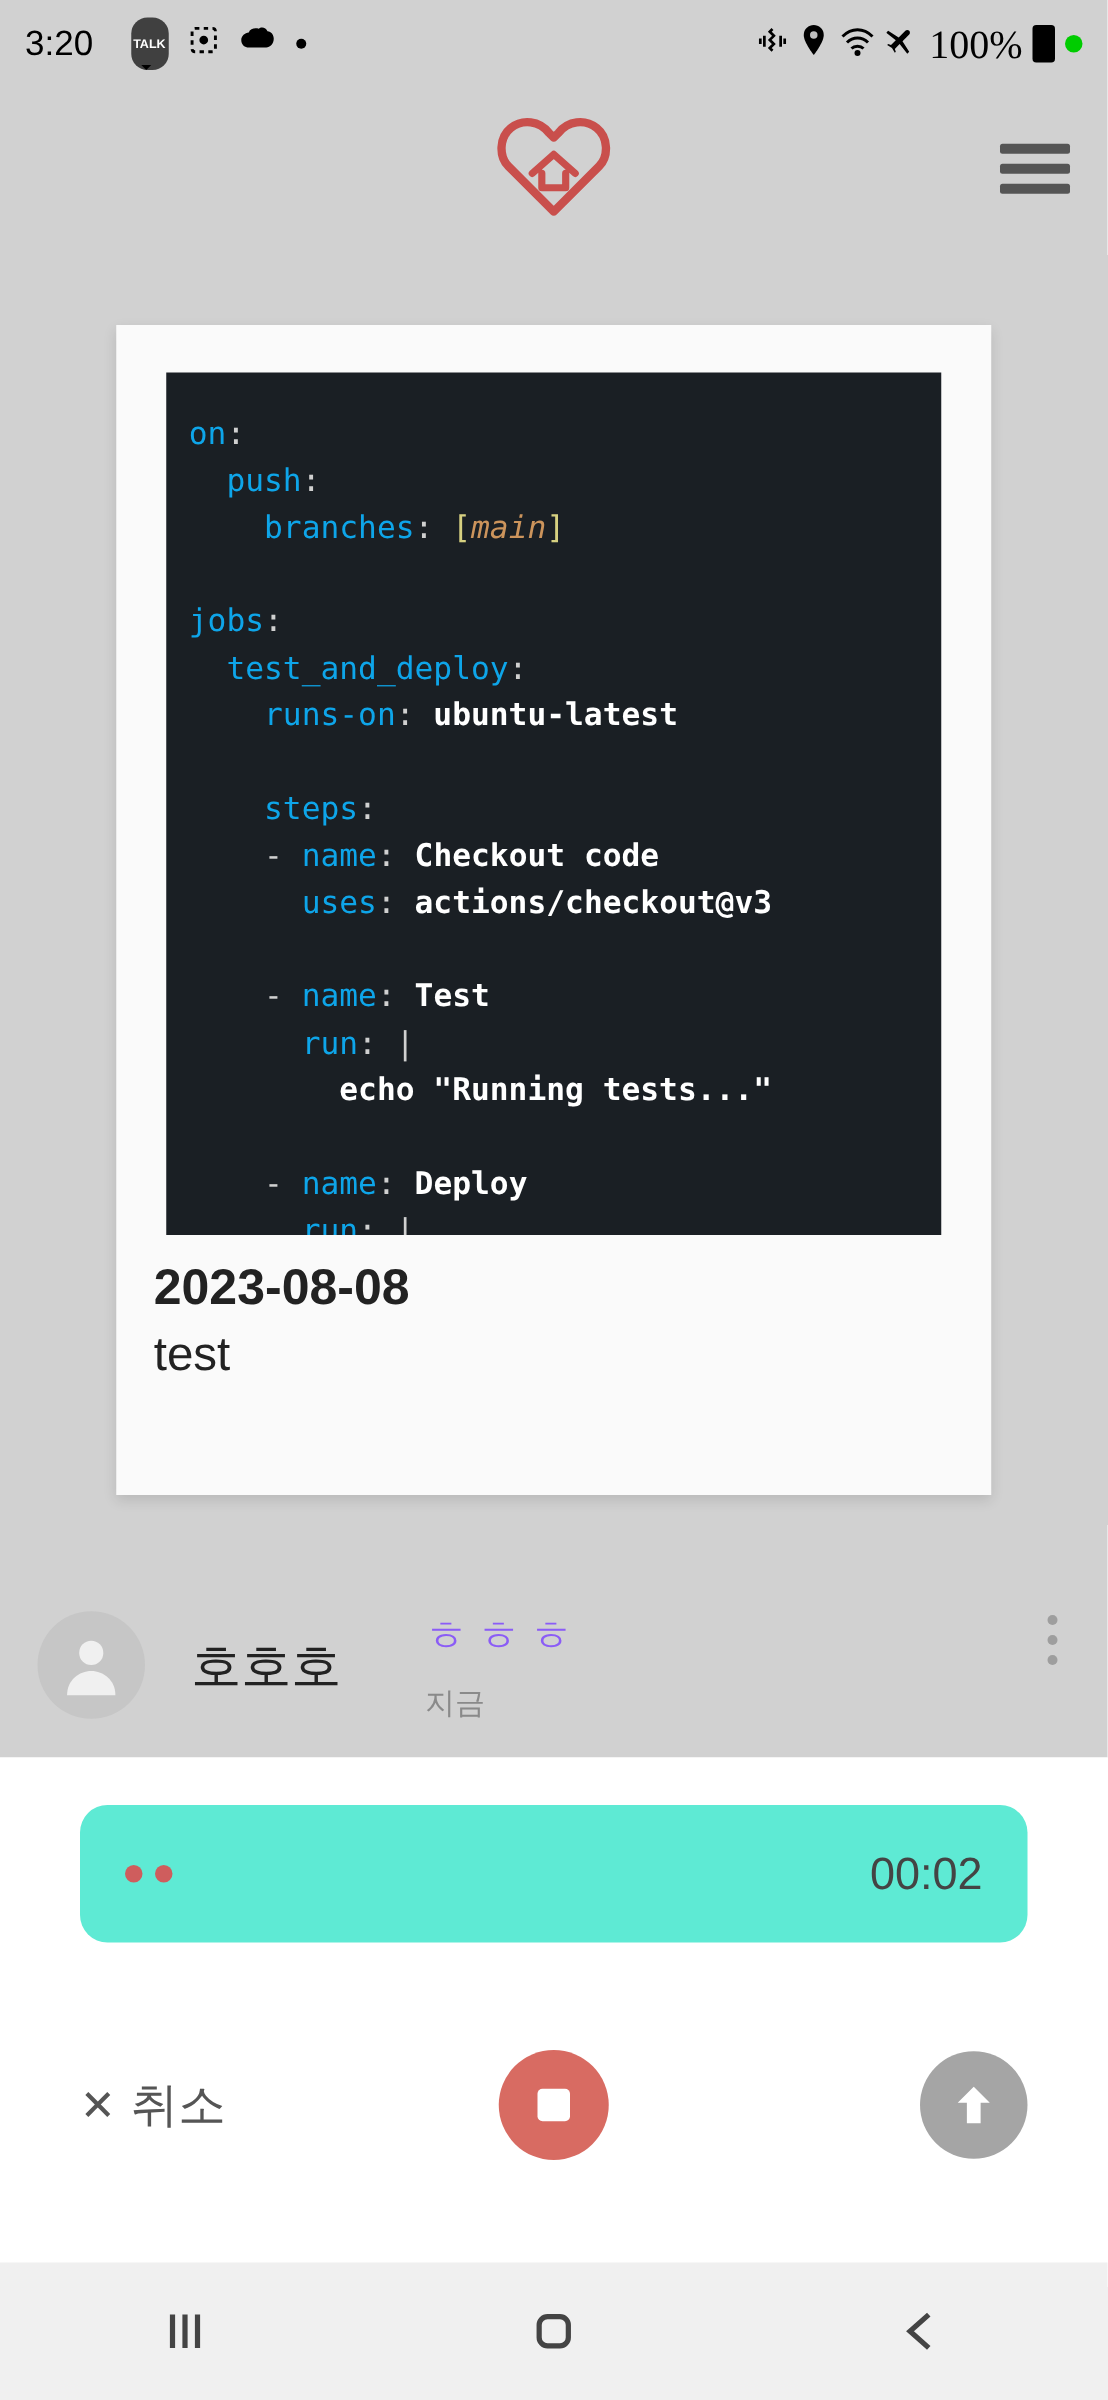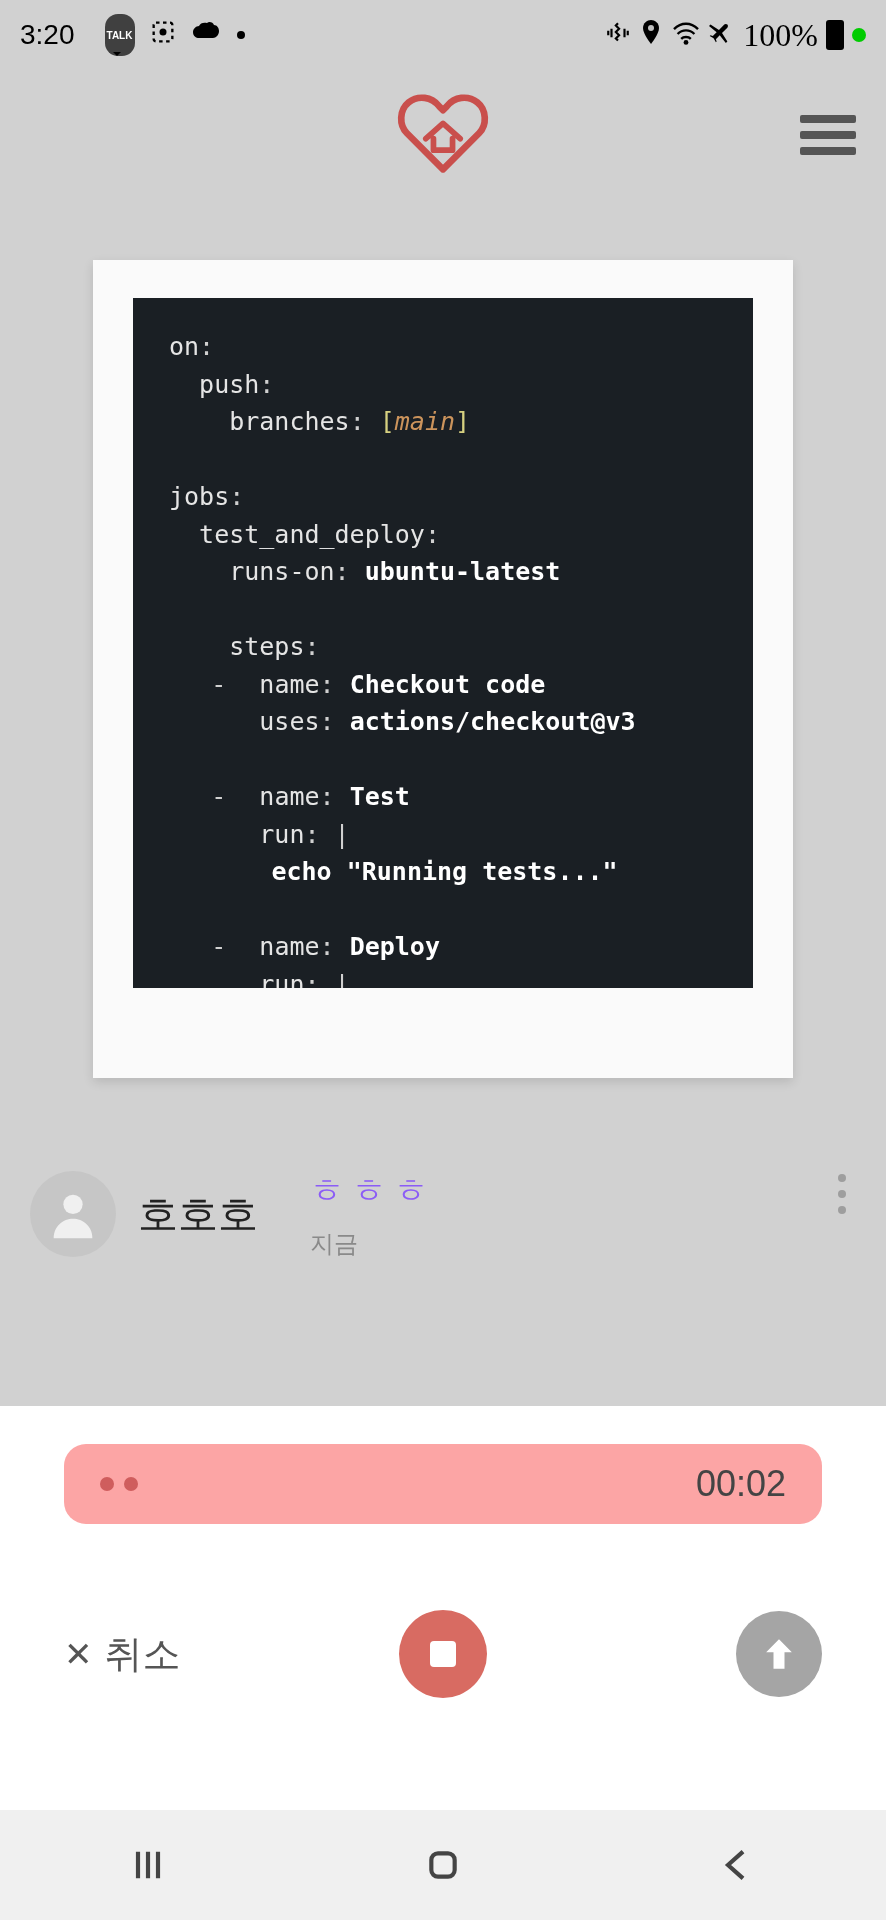--- a/index.html
+++ b/index.html
@@ -17,47 +17,47 @@
   .green-dot { width: 14px; height: 14px; background: #0c0; border-radius: 50%; }
 
   
   .app-header { height: 130px; display: flex; align-items: center; justify-content: center; position: relative; }
   .hamburger { position: absolute; right: 30px; top: 50%; transform: translateY(-50%); width: 56px; height: 40px; display: flex; flex-direction: column; justify-content: space-between; }
   .hamburger span { height: 8px; background: #555; border-radius: 2px; }
 
   
   .card { margin: 60px auto 0; width: 700px; background: #fafafa; box-shadow: 0 4px 10px rgba(0,0,0,0.12); padding: 38px 0 90px; }
   .code-block { width: 620px; margin: 0 auto; height: 690px; background: #1a1f24; padding: 30px 18px; font-family: ui-monospace, 'SF Mono', Menlo, monospace; font-size: 25px; line-height: 1.5; overflow: hidden; white-space: pre; }
-  .k { color: #e5e5e5; margin-left: 18px; }
+  .k { color: #0ea5e9; }
   .p { color: #d0d0d0; }
   .s { color: #ffffff; font-weight: bold; }
   .b { color: #cc945c; font-style: italic; }
   .y { color: #d6d080; }
   .guide { color: #2f3a44; }
 
   .card-meta { padding: 20px 30px 0; }
   .card-date { font-size: 40px; font-weight: 600; color: #222; }
   .card-title { font-size: 38px; color: #222; margin-top: 10px; }
 
   
-  .comment-row { margin: 90px 30px 0; display: flex; align-items: center; gap: 22px; position: relative; }
+  .comment-row { margin: 90px 30px 0; display: flex; align-items: center; gap: 37px; position: relative; }
   .avatar { width: 86px; height: 86px; border-radius: 50%; background: #c6c6c6; display: flex; align-items: center; justify-content: center; }
   .avatar svg { width: 58px; height: 58px; }
   .comment-name { font-size: 40px; font-weight: 500; color: #222; }
   .comment-body { margin-left: 30px; }
   .comment-text { font-size: 34px; color: #8b5cf6; letter-spacing: 8px; }
   .comment-time { font-size: 24px; color: #8a8a8a; margin-top: 14px; }
   .kebab { position: absolute; right: 10px; top: 6px; display: flex; flex-direction: column; gap: 8px; }
   .kebab span { width: 8px; height: 8px; background: #9e9e9e; border-radius: 50%; }
 
   .dimmed { height: 1406px; }
 
   
   .sheet { position: absolute; left: 0; right: 0; top: 1406px; background: #fff; }
-  .audio-bar { margin: 38px 64px 0; height: 80px; background: #fca5a5; border-radius: 22px; display: flex; align-items: center; justify-content: space-between; padding: 0 36px; }
+  .audio-bar { margin: 38px 64px 0; height: 110px; background: #5eead4; border-radius: 22px; display: flex; align-items: center; justify-content: space-between; padding: 0 36px; }
   .rec-dots { display: flex; gap: 10px; }
   .rec-dots span { width: 14px; height: 14; border-radius: 50%; background: #cf5d5d; height:14px;}
   .timer { font-size: 36px; color: #444; }
 
   .controls { margin-top: 70px; height: 120px; position: relative; display: flex; align-items: center; justify-content: center; }
   .cancel { position: absolute; left: 64px; display: flex; align-items: center; gap: 12px; font-size: 38px; color: #555; }
   .cancel .x { font-size: 34px; color: #555; }
   .record-btn { width: 88px; height: 88px; border-radius: 50%; background: #d86b62; display: flex; align-items: center; justify-content: center; }
   .record-btn .square { width: 26px; height: 26px; background: #fff; border-radius: 4px; }
   .send-btn { position: absolute; right: 64px; width: 86px; height: 86px; border-radius: 50%; background: #a5a5a5; display: flex; align-items: center; justify-content: center; }
@@ -127,20 +127,24 @@
     </span>
     <div class="hamburger">
         <span></span>
         <span></span>
         <span></span>
       </div>
   </div>
 
   <div class="card">
     <div class="code-block" id="code-block"><div><span class="k">on</span><span class="p">:</span></div><div><span class="guide">  </span><span class="k">push</span><span class="p">:</span></div><div><span class="guide">    </span><span class="k">branches</span><span class="p">: </span><span class="y">[</span><span class="b">main</span><span class="y">]</span></div><div>&nbsp;</div><div><span class="k">jobs</span><span class="p">:</span></div><div><span class="guide">  </span><span class="k">test_and_deploy</span><span class="p">:</span></div><div><span class="guide">    </span><span class="k">runs-on</span><span class="p">: </span><span class="s">ubuntu-latest</span></div><div>&nbsp;</div><div><span class="guide">    </span><span class="k">steps</span><span class="p">:</span></div><div><span class="guide">    </span><span class="p">- </span><span class="k">name</span><span class="p">: </span><span class="s">Checkout code</span></div><div><span class="guide">      </span><span class="k">uses</span><span class="p">: </span><span class="s">actions/checkout@v3</span></div><div>&nbsp;</div><div><span class="guide">    </span><span class="p">- </span><span class="k">name</span><span class="p">: </span><span class="s">Test</span></div><div><span class="guide">      </span><span class="k">run</span><span class="p">: </span><span class="p">|</span></div><div><span class="guide">        </span><span class="s">echo "Running tests..."</span></div><div>&nbsp;</div><div><span class="guide">    </span><span class="p">- </span><span class="k">name</span><span class="p">: </span><span class="s">Deploy</span></div><div><span class="guide">      </span><span class="k">run</span><span class="p">: </span><span class="p">|</span></div></div>
+    <div class="card-meta">
+      <div class="card-date">2023-08-08</div>
+      <div class="card-title">test</div>
+    </div>
   </div>
 
   <div class="comment-row">
     <div class="avatar">
       <svg viewBox="0 0 24 24">
           <circle cx="12" cy="8" r="4" fill="#f0f0f0"></circle>
           <path d="M4 22c0-5 4-8 8-8s8 3 8 8" fill="#f0f0f0"></path>
         </svg>
     </div>
     <div class="comment-name">호호호</div>

